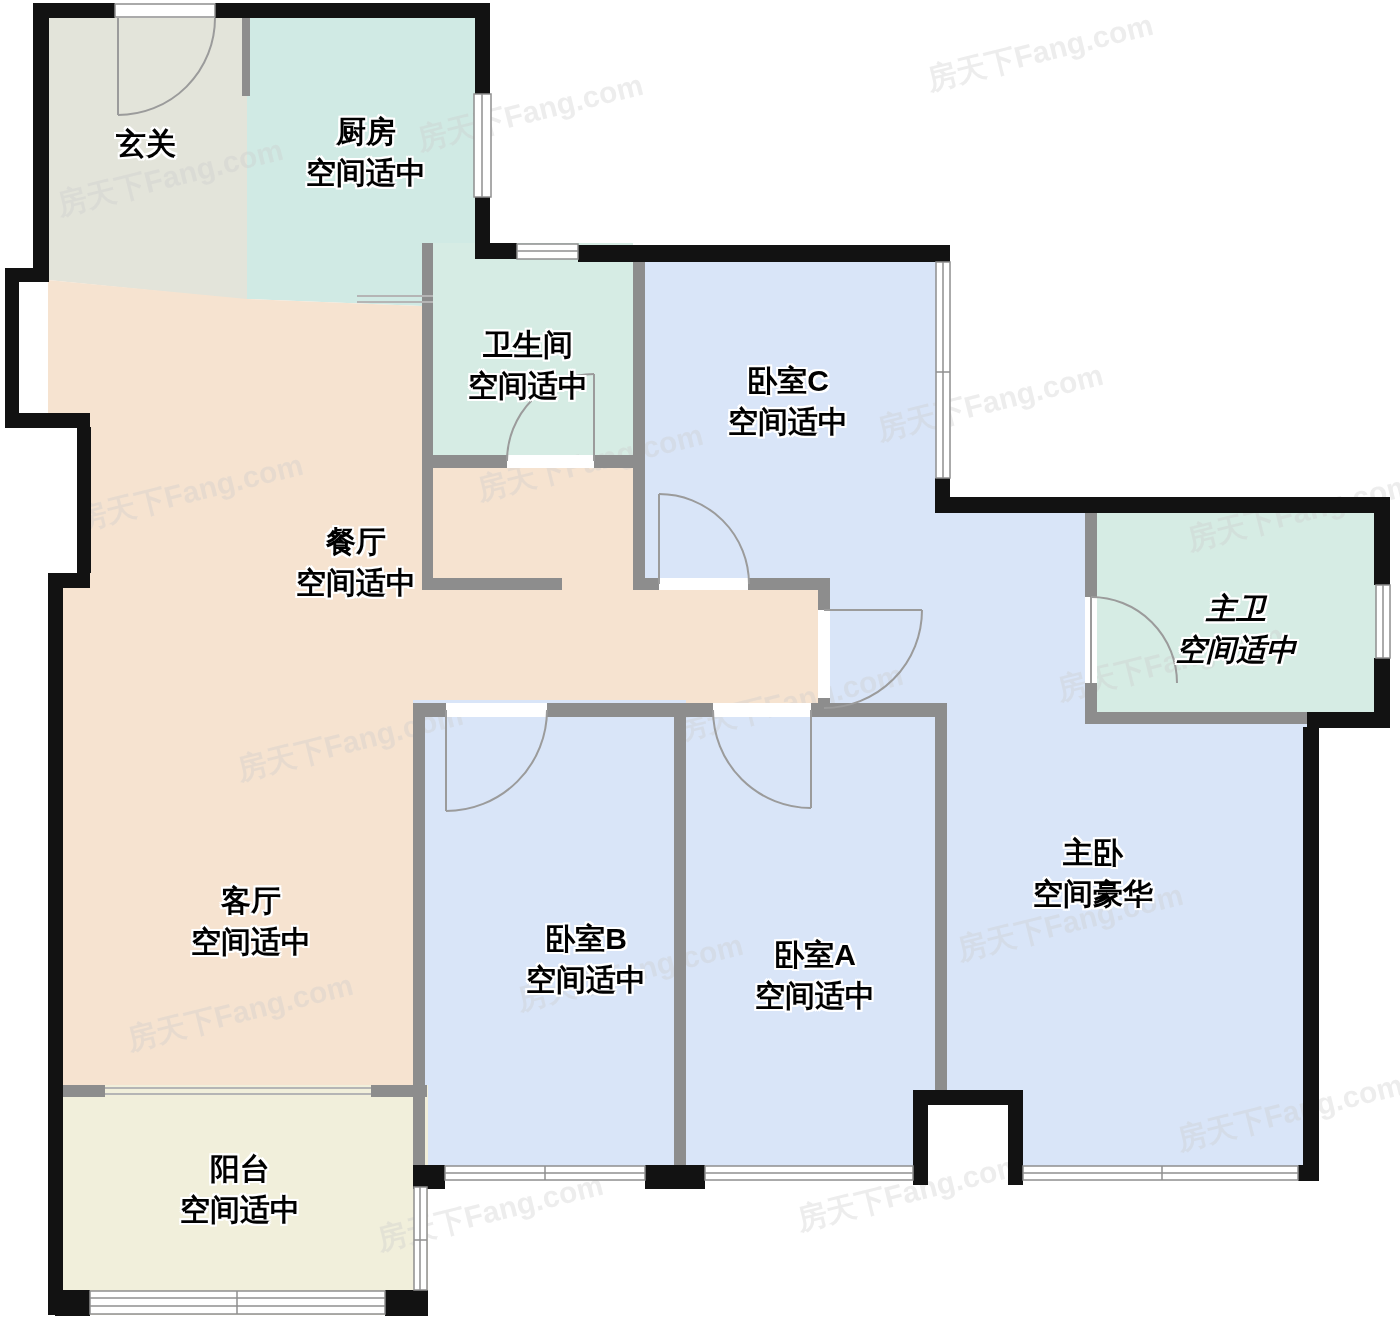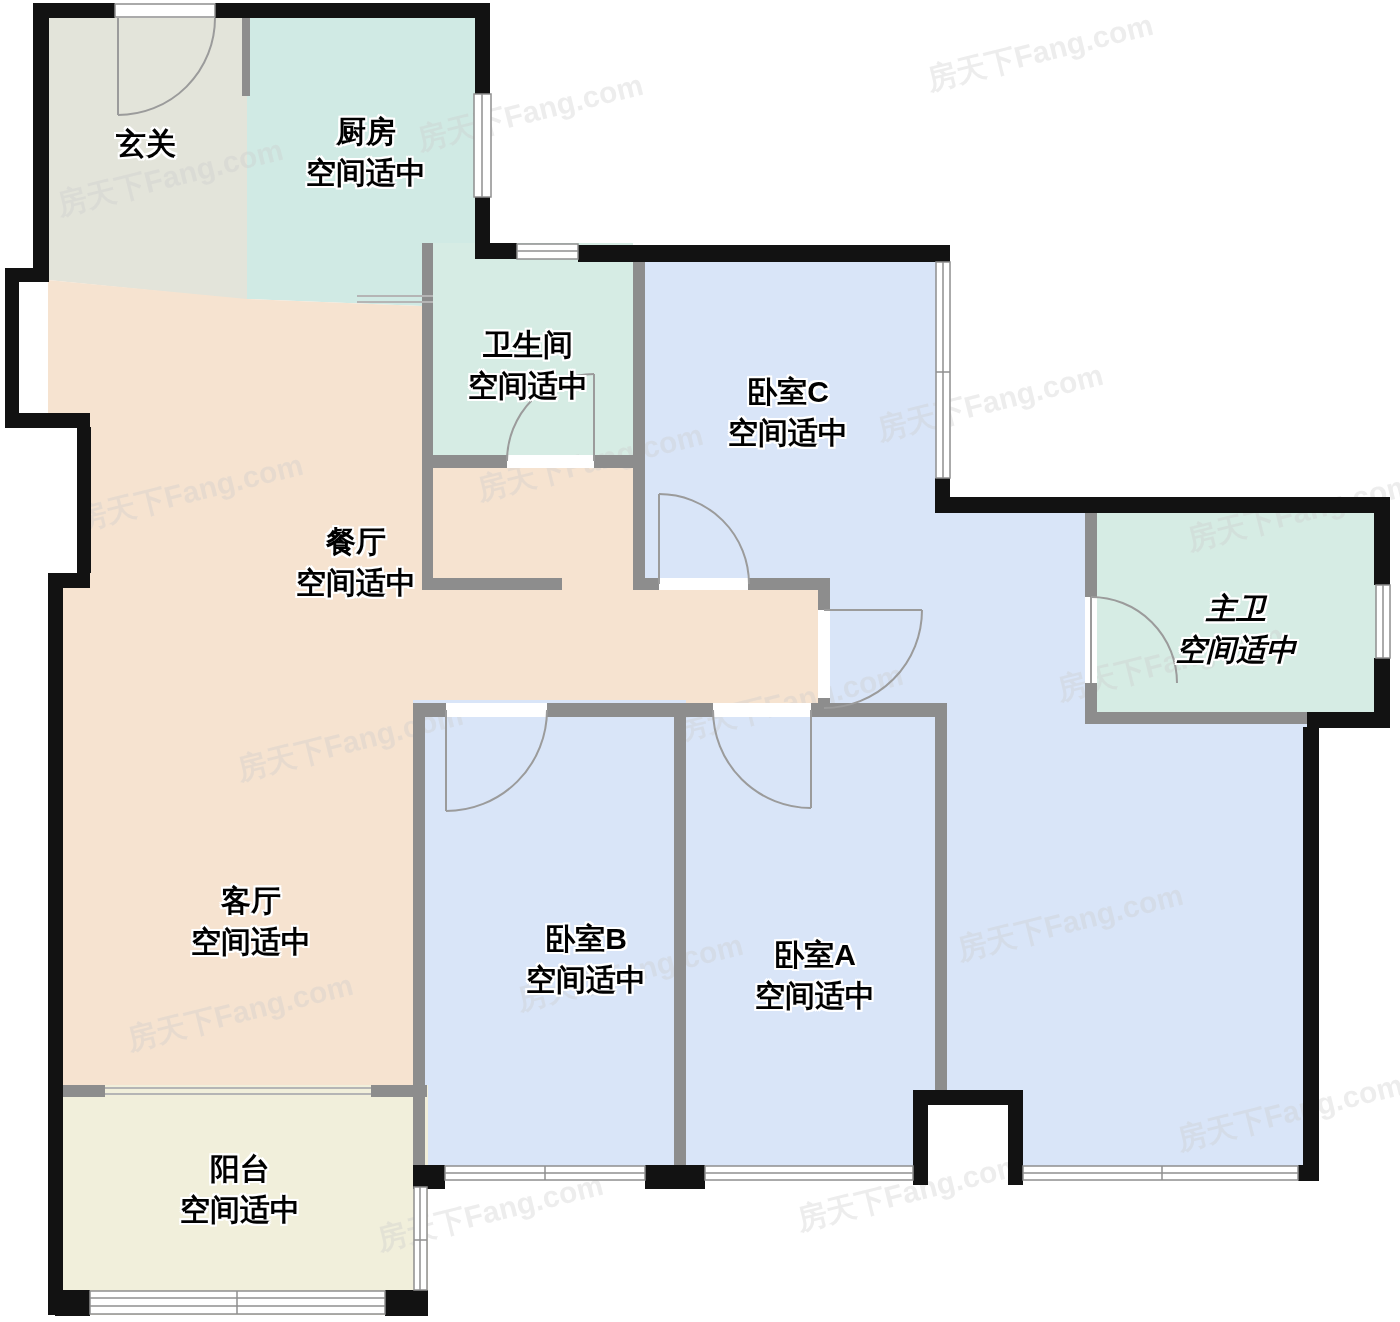--- a/index.html
+++ b/index.html
@@ -217,21 +217,21 @@
 
     </div>
     <div class="room-label" style="left:366px;top:152px;">
       <div>厨房</div>
       <div>空间适中</div>
     </div>
     <div class="room-label" style="left:528px;top:365px;">
       <div>卫生间</div>
       <div>空间适中</div>
     </div>
-    <div class="room-label" style="left:788px;top:412px;">
+    <div class="room-label" style="left:788px;top:401px;">
       <div>卧室C</div>
       <div>空间适中</div>
     </div>
     <div class="room-label" style="left:1236px;top:629px;font-style:italic;">
       <div>主卫</div>
       <div>空间适中</div>
     </div>
     <div class="room-label" style="left:356px;top:546px;margin-top:16px;">
       <div>餐厅</div>
       <div>空间适中</div>
@@ -241,18 +241,22 @@
       <div>空间适中</div>
     </div>
     <div class="room-label" style="left:546px;top:959px;margin-left:40px;">
       <div>卧室B</div>
       <div>空间适中</div>
     </div>
     <div class="room-label" style="left:815px;top:959px;margin-top:16px;">
       <div>卧室A</div>
       <div>空间适中</div>
     </div>
+    <div class="room-label" style="left:1093px;top:873px;">
+      <div>主卧</div>
+      <div>空间豪华</div>
+    </div>
     <div class="room-label" style="left:240px;top:1192px;font-family:Liberation Mono, monospace;">
       <div>阳台</div>
       <div>空间适中</div>
     </div>
   </div>
 </div>
 
 </body></html>

